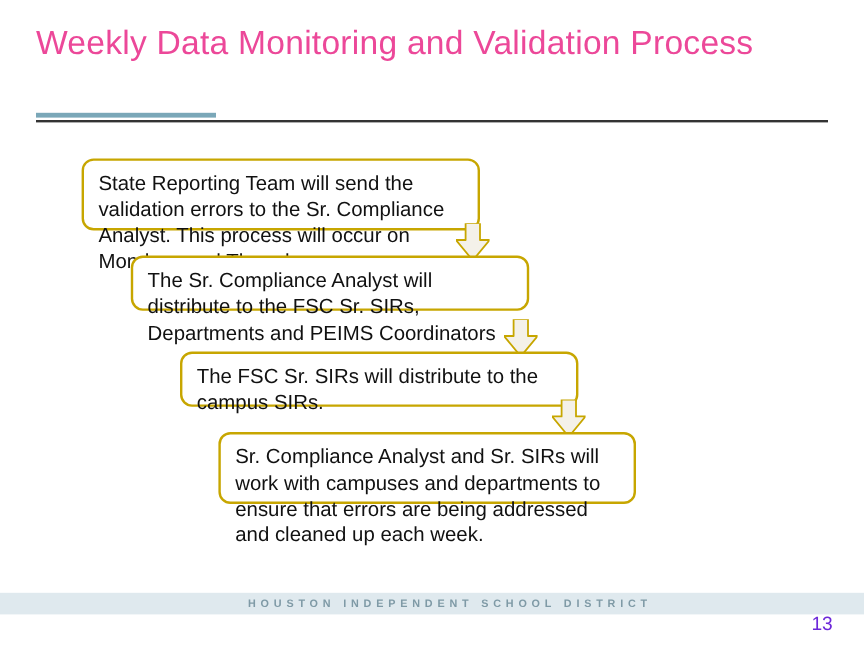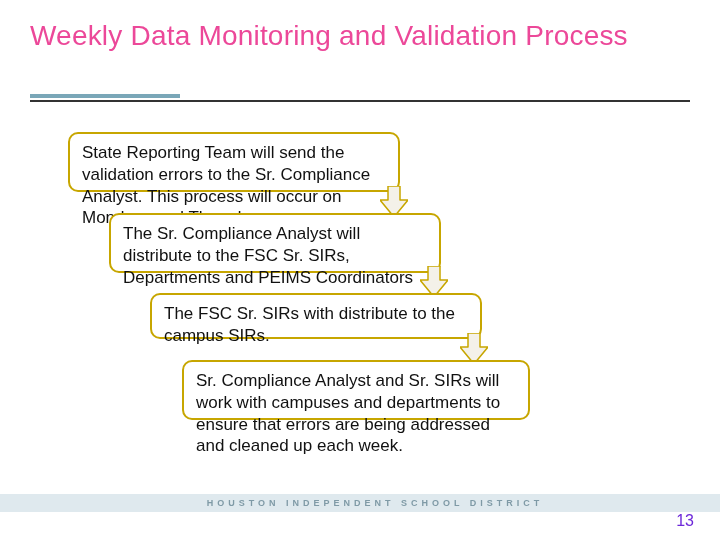--- a/index.html
+++ b/index.html
@@ -100,32 +100,32 @@
   <div class="step" style="left:68px; top:0px; width:332px; height:60px;">
     <span>State Reporting Team will send the validation errors to the Sr. Compliance Analyst. This process will occur on Mondays and Thursdays.</span>
   </div>
 
   <div class="arrow" style="left:380px; top:54px;">
     <svg width="28" height="32" viewBox="0 0 28 32">
       <path d="M8 0 H20 V14 H28 L14 31 L0 14 H8 Z" fill="#f4f1e9" stroke="#c7a600" stroke-width="1.5" stroke-linejoin="round"></path>
     </svg>
   </div>
 
-  <div class="step" style="left:109px; top:81px; width:332px; height:60px;">
+  <div class="step" style="left:109px; top:81px; width:332px; height:46px;">
     <span>The Sr. Compliance Analyst will distribute to the FSC Sr. SIRs, Departments and PEIMS Coordinators</span>
   </div>
 
   <div class="arrow" style="left:420px; top:134px;">
     <svg width="28" height="32" viewBox="0 0 28 32">
       <path d="M8 0 H20 V14 H28 L14 31 L0 14 H8 Z" fill="#f4f1e9" stroke="#c7a600" stroke-width="1.5" stroke-linejoin="round"></path>
     </svg>
   </div>
 
   <div class="step" style="left:150px; top:161px; width:332px; height:46px;">
-    <span>The FSC Sr. SIRs with distribute to the campus SIRs.</span>
+    <span>The FSC Sr. SIRs will distribute to the campus SIRs.</span>
   </div>
 
   <div class="arrow" style="left:460px; top:201px;">
     <svg width="28" height="32" viewBox="0 0 28 32">
       <path d="M8 0 H20 V14 H28 L14 31 L0 14 H8 Z" fill="#f4f1e9" stroke="#c7a600" stroke-width="1.5" stroke-linejoin="round"></path>
     </svg>
   </div>
 
   <div class="step" style="left:182px; top:228px; width:348px; height:60px;">
     <span>Sr. Compliance Analyst and Sr. SIRs will work with campuses and departments to ensure that errors are being addressed and cleaned up each week.</span>

